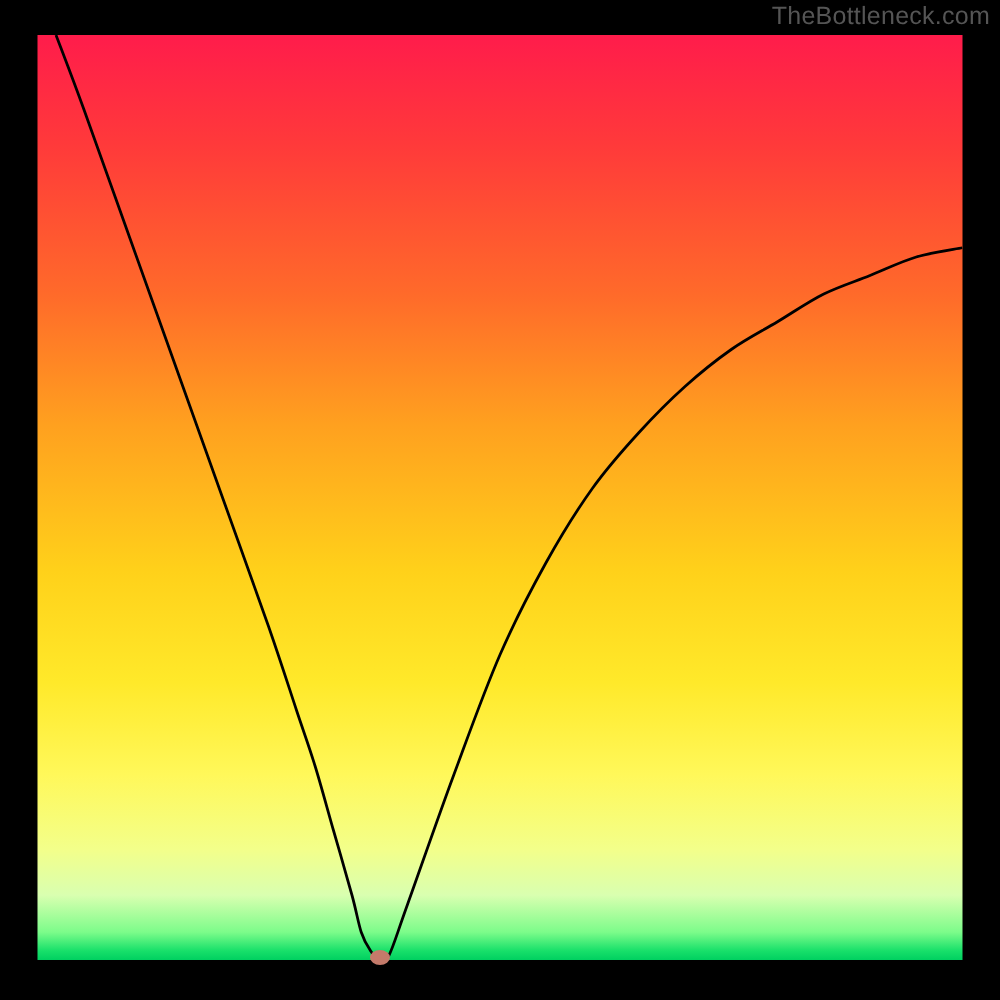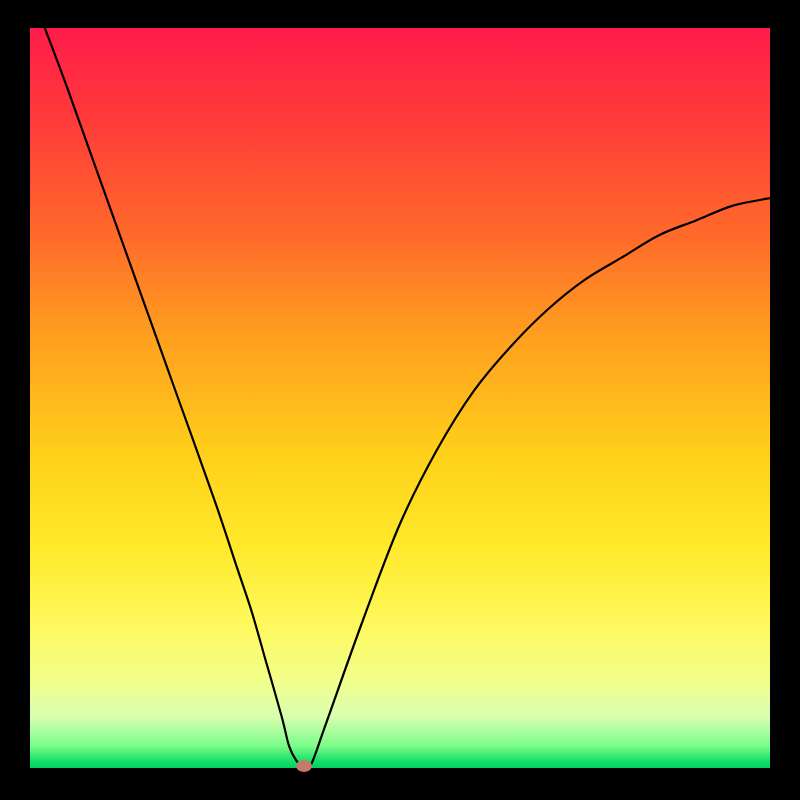--- a/index.html
+++ b/index.html
@@ -65,20 +65,21 @@
     border-radius: 8px / 6px;
     z-index: 3;
     transform: translate(-50%, -50%);
   }
 </style>
 </head>
 <body>
 
 <div class="container">
 
+  <div class="watermark">TheBottleneck.com</div>
 
   <div class="plot-area"></div>
 
   <svg class="curve" viewBox="0 0 100 100" preserveAspectRatio="none">
     <path id="curve-path" fill="none" stroke="#000" stroke-width="2.2" vector-effect="non-scaling-stroke" d="M 2.00 0.00 C 2.50 1.33, 3.67 4.33, 5.00 8.00 C 6.33 11.67, 8.33 17.33, 10.00 22.00 C 11.67 26.67, 13.33 31.33, 15.00 36.00 C 16.67 40.67, 18.33 45.33, 20.00 50.00 C 21.67 54.67, 23.67 60.17, 25.00 64.00 C 26.33 67.83, 27.17 70.50, 28.00 73.00 C 28.83 75.50, 29.33 76.83, 30.00 79.00 C 30.67 81.17, 31.33 83.67, 32.00 86.00 C 32.67 88.33, 33.50 91.17, 34.00 93.00 C 34.50 94.83, 34.67 96.00, 35.00 97.00 C 35.33 98.00, 35.67 98.50, 36.00 99.00 C 36.33 99.50, 36.67 99.92, 37.00 100.00 C 37.33 100.08, 37.50 100.50, 38.00 99.50 C 38.50 98.50, 38.83 97.25, 40.00 94.00 C 41.17 90.75, 43.33 84.50, 45.00 80.00 C 46.67 75.50, 48.33 70.83, 50.00 67.00 C 51.67 63.17, 53.33 60.00, 55.00 57.00 C 56.67 54.00, 58.33 51.33, 60.00 49.00 C 61.67 46.67, 63.33 44.83, 65.00 43.00 C 66.67 41.17, 68.33 39.50, 70.00 38.00 C 71.67 36.50, 73.33 35.17, 75.00 34.00 C 76.67 32.83, 78.33 32.00, 80.00 31.00 C 81.67 30.00, 83.33 28.83, 85.00 28.00 C 86.67 27.17, 88.33 26.67, 90.00 26.00 C 91.67 25.33, 93.33 24.50, 95.00 24.00 C 96.67 23.50, 99.17 23.17, 100.00 23.00"></path>
   </svg>
 
   <div class="optimal-dot" id="optimal-dot" style="left: 303.8px; top: 766px;"></div>
 
 </div>

